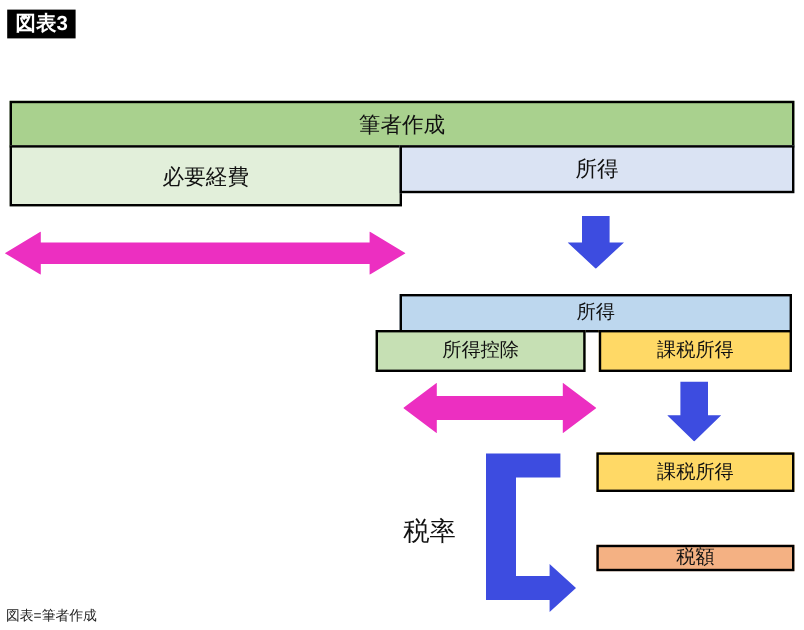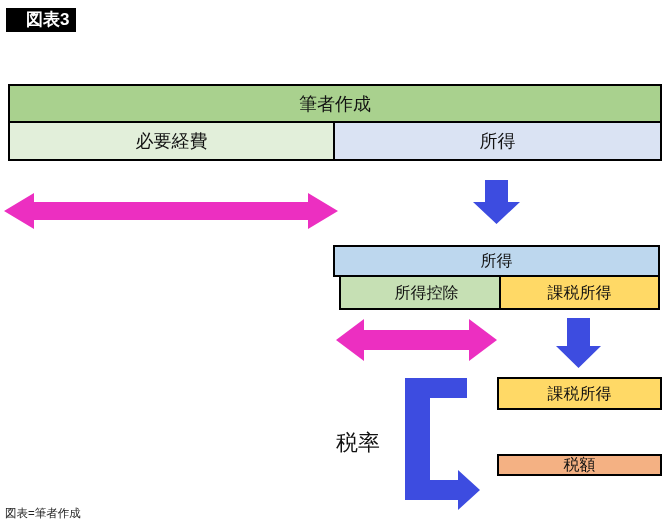--- a/index.html
+++ b/index.html
@@ -25,44 +25,44 @@
     color: #111;
     overflow: hidden;
   }
   .abs { position: absolute; }
   .badge {
     left: 6px; top: 8px;
     background: var(--border_black, #000);
     color: #fff;
     font-size: 17px;
     font-weight: bold;
-    padding: 2px 7px 3px 20px;
+    padding: 2px 7px 3px 7px;
     line-height: 19px;
   }
   .title {
     left: 67px; top: 7px;
     font-size: 18px;
     font-weight: bold;
     line-height: 27px;
     white-space: nowrap;
   }
   .bar {
     border: 2px solid var(--border_black, #000);
     display: flex;
     align-items: center;
     justify-content: center;
     font-size: 18px;
     line-height: 1;
   }
   .bar.small { font-size: 16px; }
   .b1-row1 { left: 8px;   top: 84px;  width: 654px; height: 39px; background: var(--income_total_green, #a9d18e); }
-  .b1-cell-expenses { left: 8px;   top: 121px; width: 327px; height: 40px; background: var(--expenses_pale_green, #e2efda); }
+  .b1-cell-expenses { left: 8px;   top: 121px; width: 327px; height: 51px; background: var(--expenses_pale_green, #e2efda); }
   .b1-cell-income   { left: 333px; top: 121px; width: 329px; height: 40px; background: var(--income_lavender, #dae3f3); }
   .b2-row1          { left: 333px; top: 245px; width: 327px; height: 32px; background: var(--income_light_blue, #bdd7ee); }
-  .b2-cell-deduction{ left: 339px; top: 275px; width: 175px; height: 35px; background: var(--deduction_green, #c6e0b4); }
+  .b2-cell-deduction{ left: 313px; top: 275px; width: 175px; height: 35px; background: var(--deduction_green, #c6e0b4); }
   .b2-cell-taxable  { left: 499px; top: 275px; width: 161px; height: 35px; background: var(--taxable_yellow, #ffd966); }
   .bar-taxable      { left: 497px; top: 377px; width: 165px; height: 33px; background: var(--taxable_yellow, #ffd966); }
   .bar-taxamount    { left: 497px; top: 454px; width: 165px; height: 22px; background: var(--tax_amount_orange, #f4b183); }
   .tax-rate-label {
     left: 336px; top: 430px;
     font-size: 22px;
     line-height: 1.2;
   }
   .credit {
     left: 5px; top: 506px;

